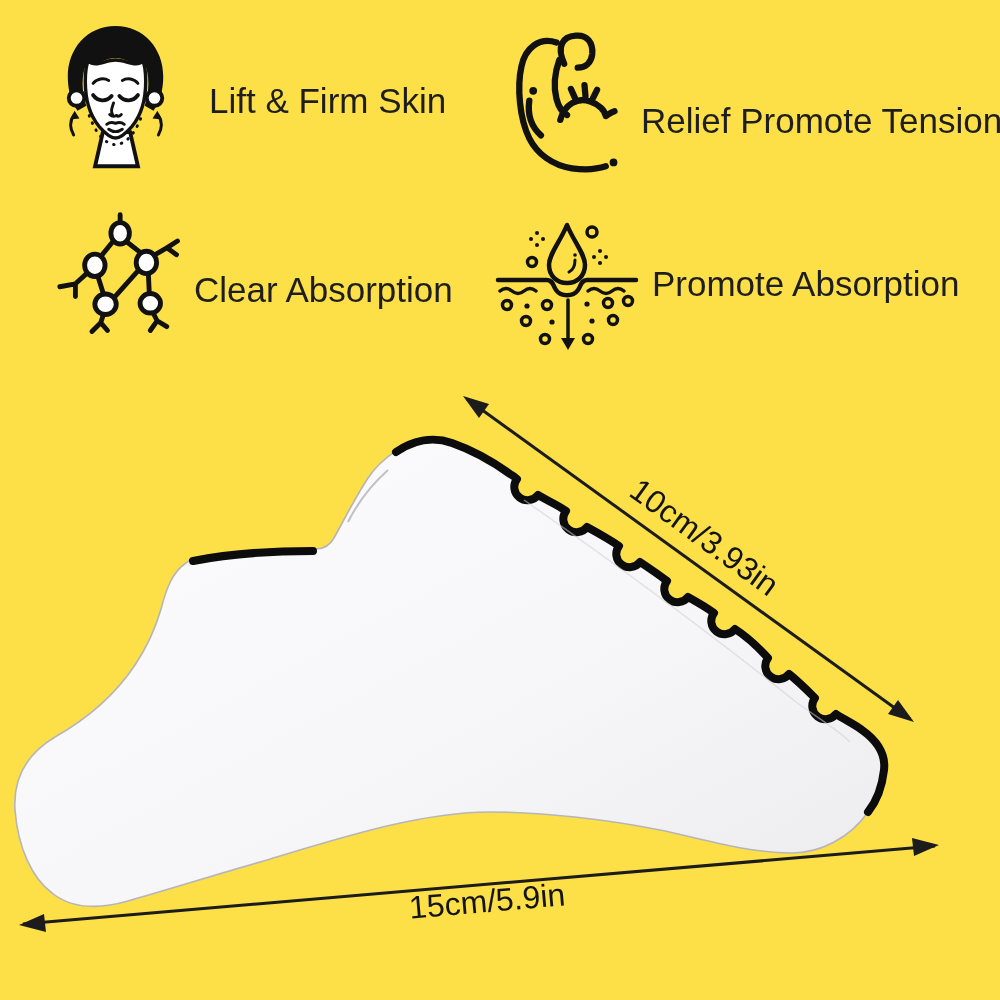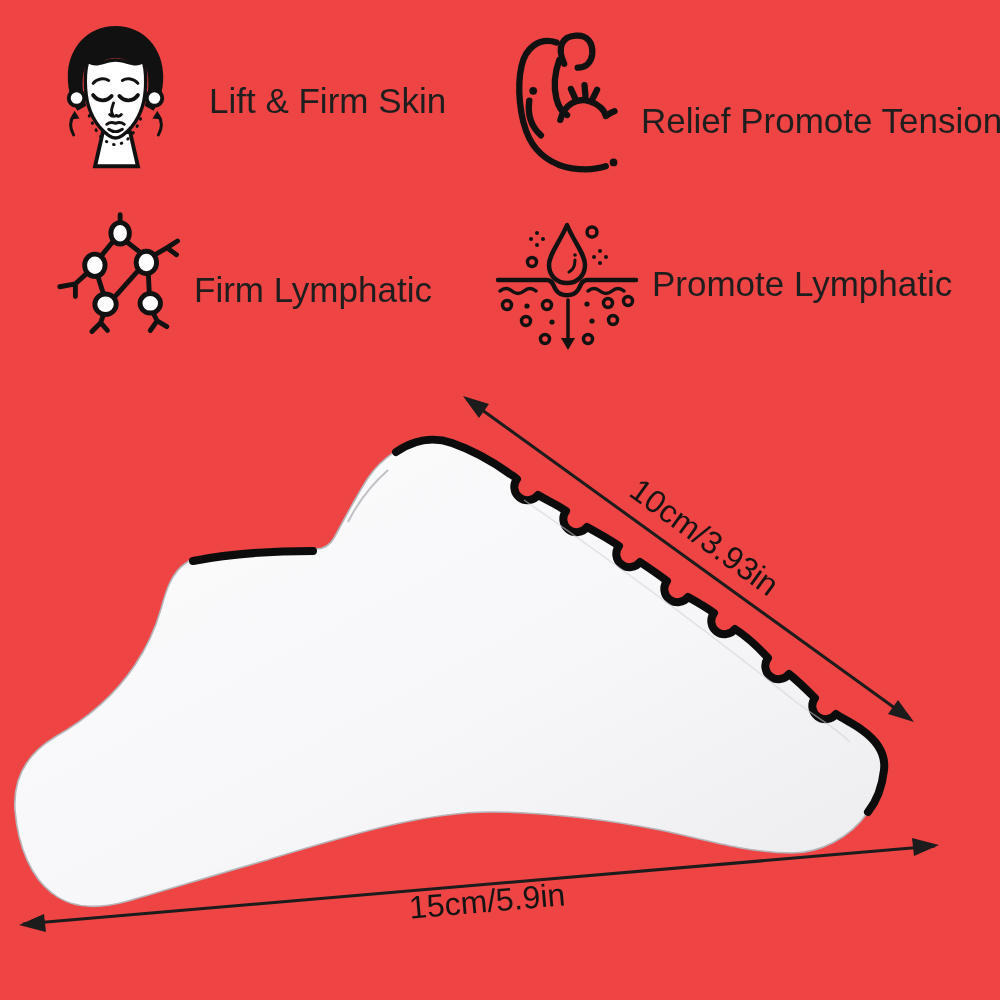--- a/index.html
+++ b/index.html
@@ -1,16 +1,16 @@
 <!DOCTYPE html>
 <html><head>
 <meta charset="utf-8">
 <style>
   html,body{margin:0;padding:0;background:#ffffff;}
-  .page{position:relative;width:1000px;height:1000px;background:#ef4444;
+  .page{position:relative;width:1000px;height:1000px;background:#fde047;
         font-family:"Liberation Sans",sans-serif;overflow:hidden;}
   .icon{position:absolute;}
   .feature-label{position:absolute;font-size:35px;line-height:44px;color:#1e1e1e;
         white-space:nowrap;font-weight:400;}
   .product-svg{position:absolute;left:0;top:0;}
   .dim-label{font-size:32px;fill:#141414;font-family:"Liberation Sans",sans-serif;}
   .stroke-art{fill:none;stroke:#111;stroke-linecap:round;stroke-linejoin:round;}
 </style>
 </head>
 <body>
@@ -78,21 +78,21 @@
       <path d="M 104 109 L 108 117 M 108 117 L 101 127 M 108 117 L 118 123"></path>
     </g>
     <g fill="#fff" stroke="#111" stroke-width="5">
       <ellipse cx="70" cy="27" rx="9.5" ry="11"></ellipse>
       <ellipse cx="44" cy="60" rx="10.5" ry="11.5"></ellipse>
       <ellipse cx="97" cy="57" rx="10.5" ry="11.5"></ellipse>
       <ellipse cx="55" cy="100" rx="11" ry="10.5"></ellipse>
       <ellipse cx="101" cy="99" rx="10.5" ry="10"></ellipse>
     </g>
   </svg>
-  <div class="feature-label" style="left:194px;top:268px">Firm Lymphatic</div>
+  <div class="feature-label" style="left:194px;top:268px">Clear Absorption</div>
 
   <svg class="icon" style="left:495px;top:212px" width="145" height="142" viewBox="0 0 145 142">
     <g class="stroke-art" stroke-width="4.5">
       <path d="M 72 13 C 65 30 54 42 54 53 C 54 64 62 71 72 71 C 82 71 90 64 90 53 C 90 42 79 30 72 13 Z"></path>
       <path d="M 80 48 Q 80 57 74 60" stroke-width="3"></path>
       <path d="M 3 68 L 52 68 C 58 68 58 74 61 78 C 66 85 78 85 83 78 C 86 74 86 68 92 68 L 141 68"></path>
       <path d="M 5 79 q 6 -5 12 0 t 12 0 t 12 0" stroke-width="3.5"></path>
       <path d="M 93 79 q 6 -5 12 0 t 12 0 t 12 0" stroke-width="3.5"></path>
       <path d="M 73 88 L 73 128" stroke-width="3.5"></path>
     </g>
@@ -120,21 +120,21 @@
       <circle cx="50" cy="127" r="4.5"></circle>
         <circle cx="93" cy="127" r="4.5"></circle>
     </g>
     <g fill="#111">
       <circle cx="32" cy="94" r="2.6"></circle>
         <circle cx="92" cy="92" r="2.6"></circle>
       <circle cx="57" cy="110" r="2.6"></circle>
         <circle cx="97" cy="109" r="2.6"></circle>
     </g>
   </svg>
-  <div class="feature-label" style="left:652px;top:262px">Promote Lymphatic</div>
+  <div class="feature-label" style="left:652px;top:262px">Promote Absorption</div>
 
   <svg class="product-svg" width="1000" height="1000" viewBox="0 0 1000 1000">
     <defs>
       <linearGradient id="toolGrad" x1="0" y1="0" x2="1" y2="1">
         <stop offset="0" stop-color="#fcfcfd"></stop>
         <stop offset="0.55" stop-color="#f7f7f9"></stop>
         <stop offset="1" stop-color="#ececef"></stop>
       </linearGradient>
     </defs>
 

